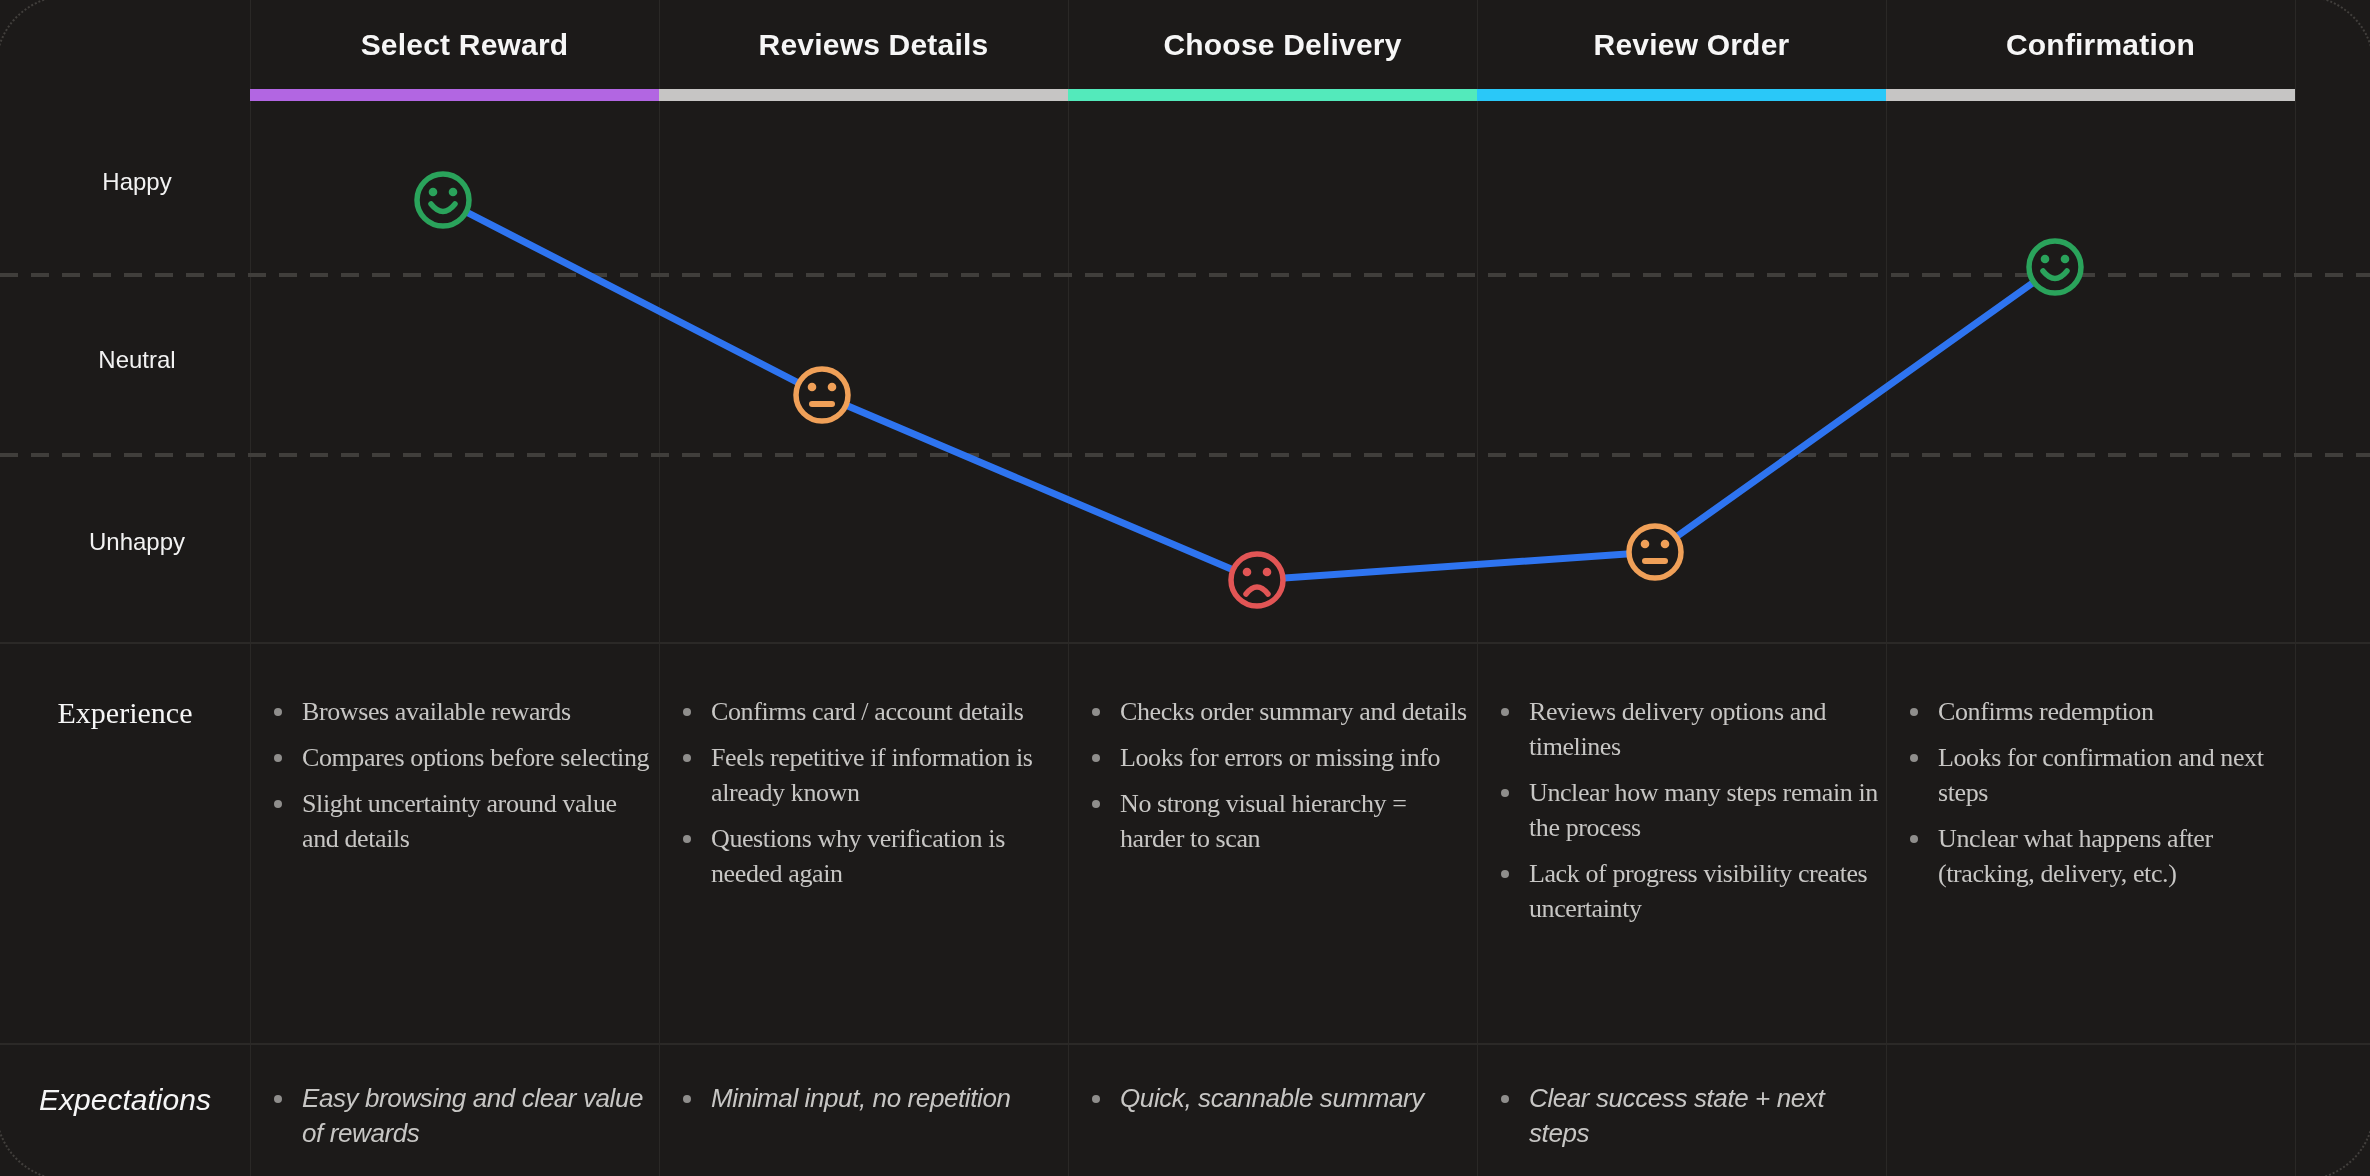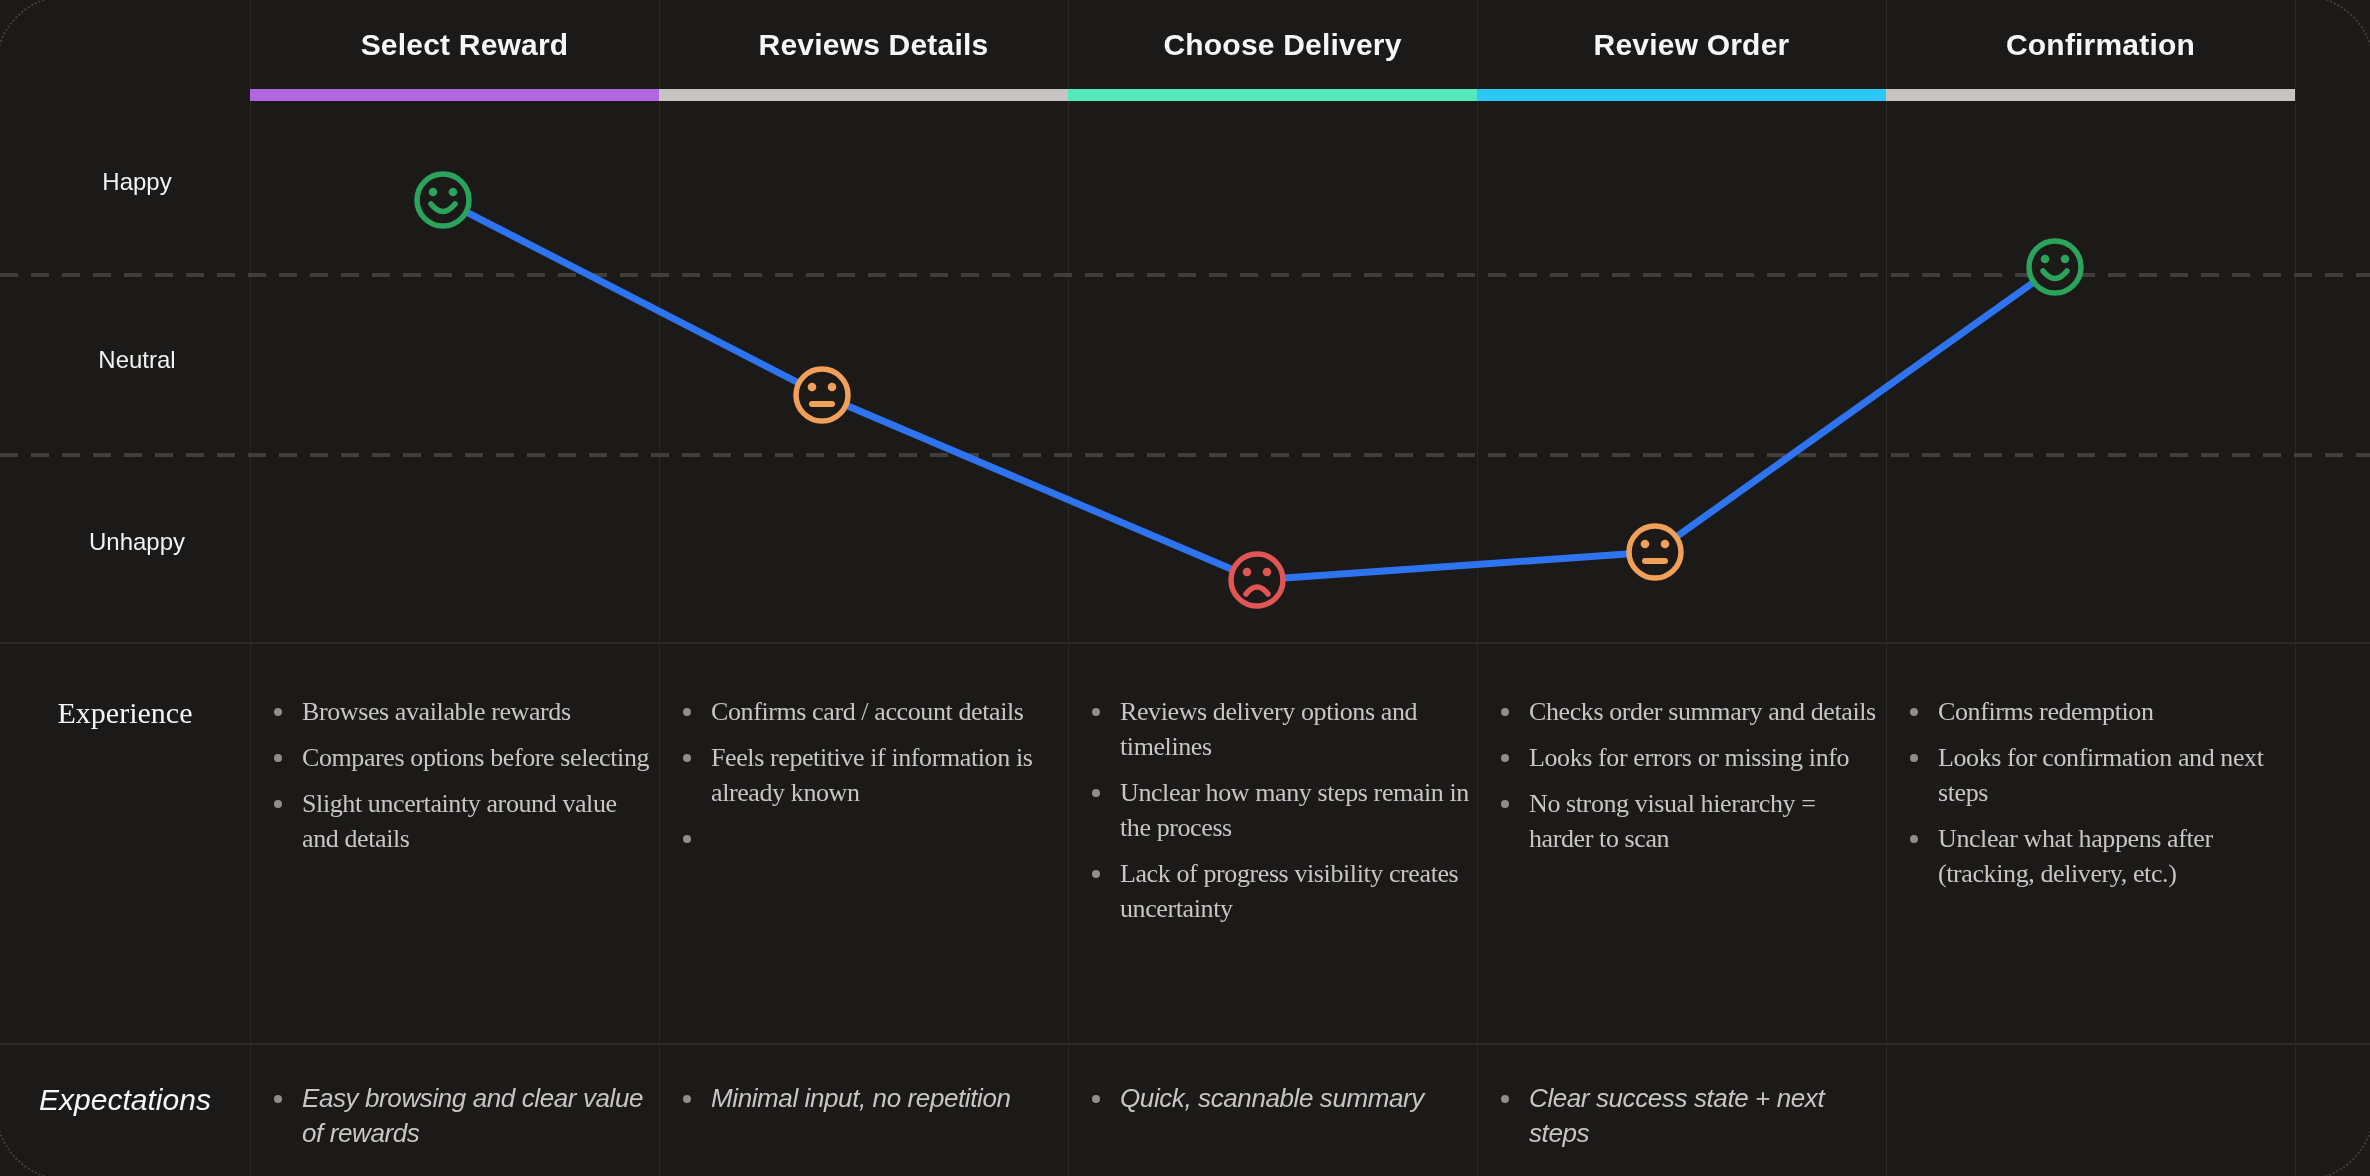--- a/index.html
+++ b/index.html
@@ -172,52 +172,53 @@
             <li>
               <span class="bullet-dot"></span>
               <span class="bullet-text">Confirms card / account details</span>
             </li>
             <li>
               <span class="bullet-dot"></span>
               <span class="bullet-text">Feels repetitive if information is already known</span>
             </li>
             <li>
               <span class="bullet-dot"></span>
+              <span class="bullet-text">Questions why verification is needed again</span>
+            </li>
+          </ul>
+        </div>
+        <div class="cell">
+          <ul>
+            <li>
+              <span class="bullet-dot"></span>
+              <span class="bullet-text">Checks order summary and details</span>
+            </li>
+            <li>
+              <span class="bullet-dot"></span>
+              <span class="bullet-text">Looks for errors or missing info</span>
+            </li>
+            <li>
+              <span class="bullet-dot"></span>
+              <span class="bullet-text">No strong visual hierarchy = harder to scan</span>
             </li>
           </ul>
         </div>
         <div class="cell">
           <ul>
             <li>
               <span class="bullet-dot"></span>
               <span class="bullet-text">Reviews delivery options and timelines</span>
             </li>
             <li>
               <span class="bullet-dot"></span>
               <span class="bullet-text">Unclear how many steps remain in the process</span>
             </li>
             <li>
               <span class="bullet-dot"></span>
               <span class="bullet-text">Lack of progress visibility creates uncertainty</span>
-            </li>
-          </ul>
-        </div>
-        <div class="cell">
-          <ul>
-            <li>
-              <span class="bullet-dot"></span>
-              <span class="bullet-text">Checks order summary and details</span>
-            </li>
-            <li>
-              <span class="bullet-dot"></span>
-              <span class="bullet-text">Looks for errors or missing info</span>
-            </li>
-            <li>
-              <span class="bullet-dot"></span>
-              <span class="bullet-text">No strong visual hierarchy = harder to scan</span>
             </li>
           </ul>
         </div>
         <div class="cell">
           <ul>
             <li>
               <span class="bullet-dot"></span>
               <span class="bullet-text">Confirms redemption</span>
             </li>
             <li>

